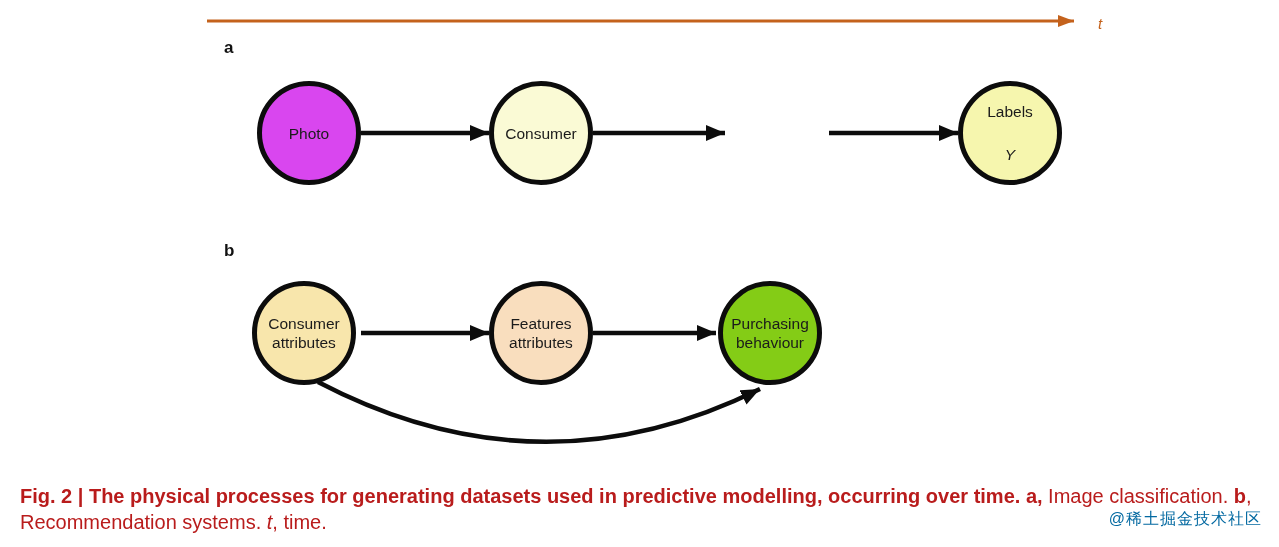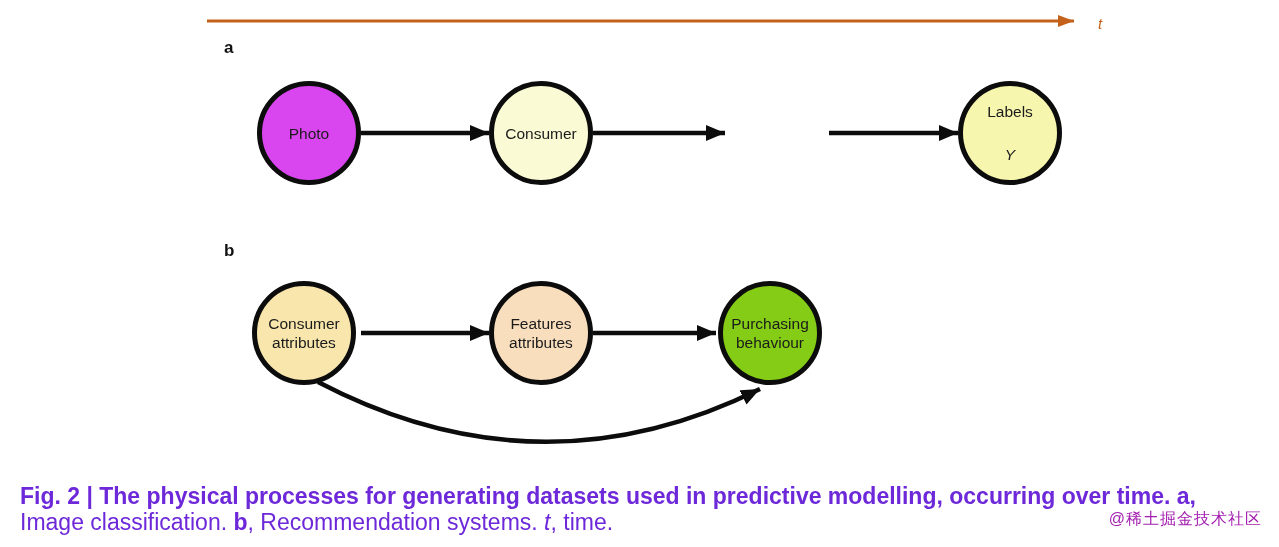--- a/index.html
+++ b/index.html
@@ -36,32 +36,32 @@
     font-size:15.5px;
     line-height:19px;
     color:#1b1b1b;
   }
   .node .nl{display:block;white-space:nowrap;}
   .node .nl.italic{font-style:italic;}
   .caption{
     position:absolute;
     left:20px;top:483px;
     width:1245px;
-    font-size:23px;
+    font-size:20px;
     line-height:26px;
-    color:#6d28d9;
+    color:#b91c1c;
   }
   .caption .b{font-weight:bold;}
   .caption .i{font-style:italic;}
   .watermark{
     position:absolute;
     right:17px;top:509px;
     font-size:16px;
     letter-spacing:1px;
-    color:#a21caf;
+    color:#0369a1;
   }
 </style>
 </head>
 <body>
 
 <div class="page">
 
   <svg class="diagram-svg" width="1279" height="547" viewBox="0 0 1279 547">
     <defs>
       <marker id="arrowBlack" markerUnits="userSpaceOnUse" markerWidth="20" markerHeight="16" refX="19" refY="8" orient="auto">

